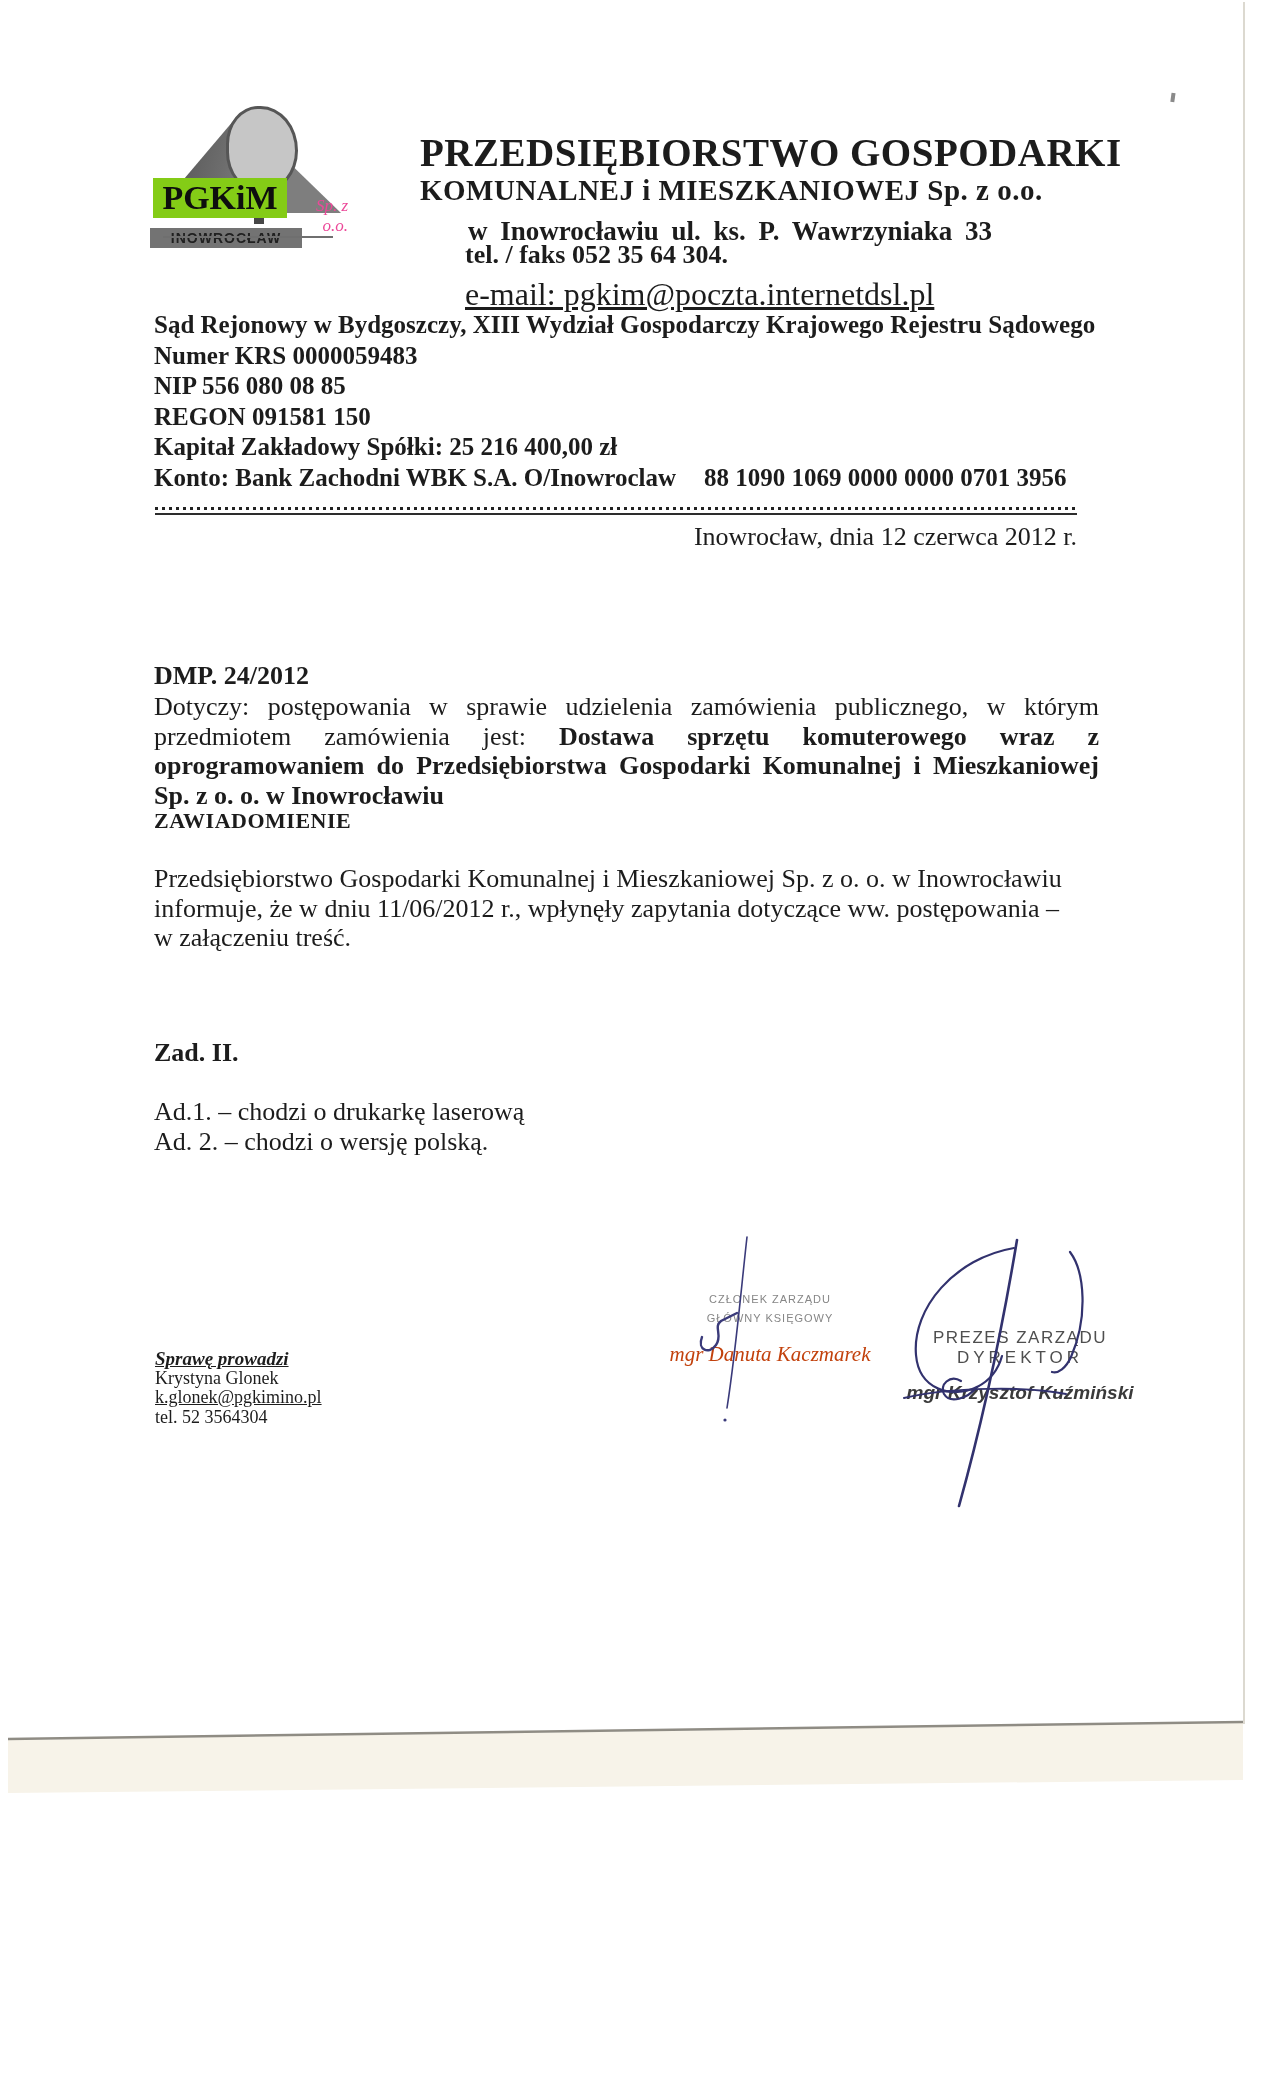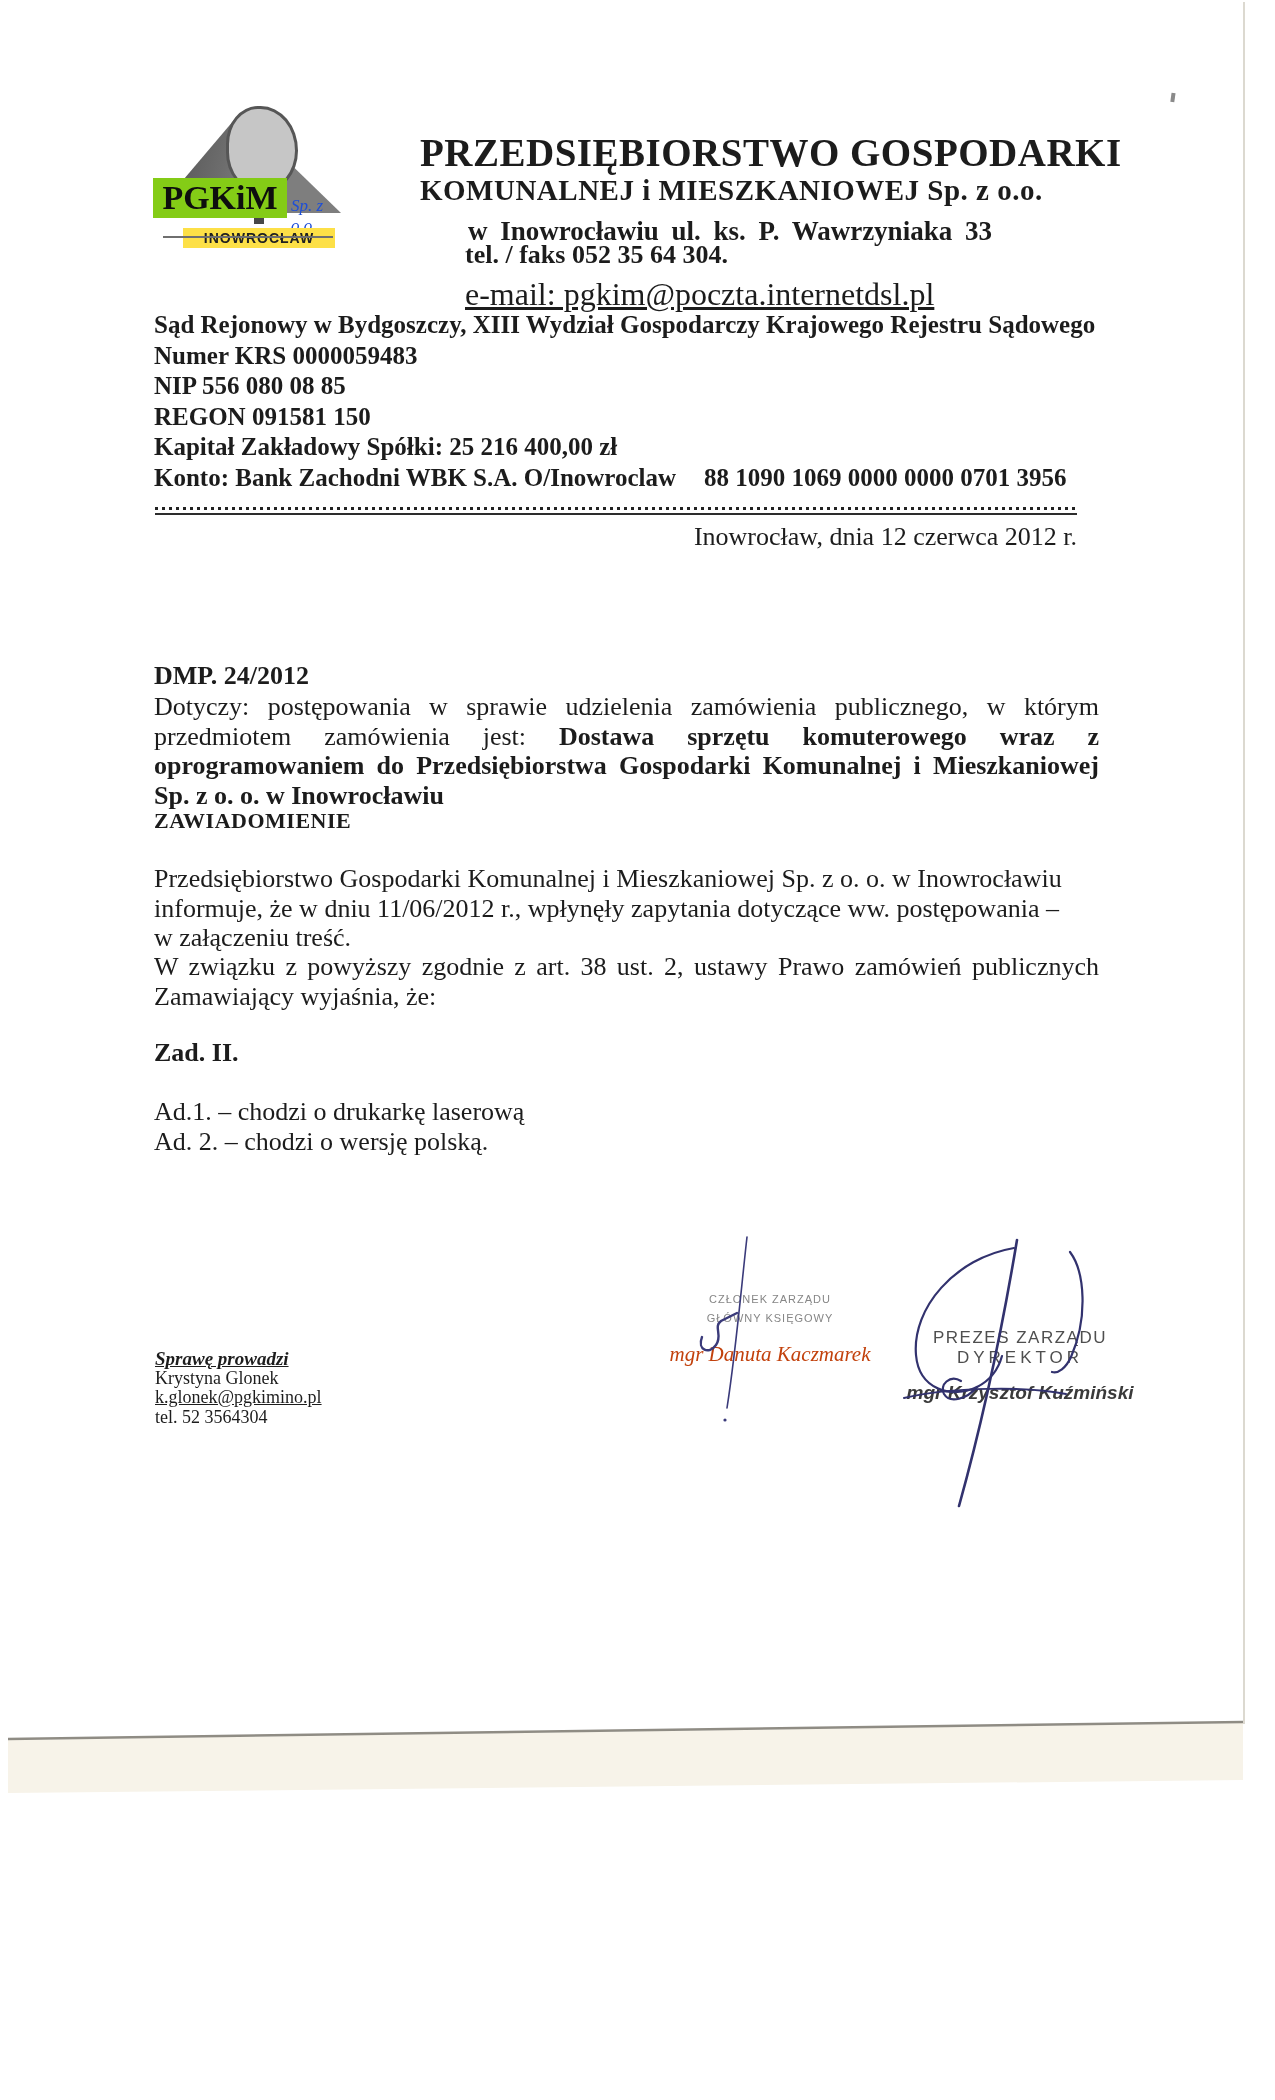--- a/index.html
+++ b/index.html
@@ -15,24 +15,24 @@
   .mountain1{position:absolute;left:18px;top:14px;width:150px;height:92px;
     clip-path:polygon(52% 0,0 100%,100% 100%);
     background:linear-gradient(105deg,#4d4d4d 0%,#6d6d6d 45%,#989898 100%);}
   .mountain2{position:absolute;left:103px;top:44px;width:100px;height:63px;
     clip-path:polygon(35% 0,0 100%,100% 100%);background:#7e7e7e;}
   .treecrown{position:absolute;left:88px;top:0px;width:66px;height:80px;
     background:#c6c6c6;border:3px solid #565656;border-radius:46% 54% 50% 48%;}
   .trunk{position:absolute;left:116px;top:74px;width:10px;height:44px;background:#474747;}
   .pgkimband{position:absolute;left:15px;top:72px;width:134px;height:40px;background:#84cc16;
     font-weight:bold;font-size:34px;text-align:center;line-height:40px;color:#0e0e0e;}
-  .spzoo{position:absolute;left:153px;top:90px;font-style:italic;font-size:17px;color:#1d4ed8;}
-  .cityband{position:absolute;left:12px;top:122px;width:152px;height:20px;background:#fde047;
+  .spzoo{position:absolute;left:153px;top:90px;font-style:italic;font-size:17px;color:#ec4899;text-align:right;}
+  .cityband{position:absolute;left:12px;top:122px;width:152px;height:20px;background:#737373;
     font-family:"Liberation Sans",sans-serif;font-weight:bold;font-size:14px;line-height:20px;
-    letter-spacing:1px;color:#202020;text-align:center;margin-left:33px;}
+    letter-spacing:1px;color:#202020;text-align:center;}
   .logorule{position:absolute;left:163px;top:236px;width:170px;height:2px;background:#6f6f6f;}
 
   
   .hdr{position:absolute;left:420px;top:114px;width:620px;text-align:center;font-weight:bold;}
   .hdr .l1{font-size:39px;line-height:38px;letter-spacing:0.5px;white-space:nowrap;margin-top:20px;}
   .hdr .l2{font-size:29px;line-height:37px;letter-spacing:0.5px;white-space:nowrap;}
   .hdr .l3{font-size:27px;line-height:44px;word-spacing:6px;white-space:nowrap;}
   .phone{position:absolute;left:465px;top:240px;font-weight:bold;font-size:26px;white-space:nowrap;}
   .email{position:absolute;left:465px;top:276px;font-size:32px;text-decoration:underline;white-space:nowrap;}
 
@@ -120,21 +120,20 @@
   <div class="subject"><span>Dotyczy: postępowania w sprawie udzielenia zamówienia publicznego, w którym przedmiotem zamówienia jest: </span><b>Dostawa sprzętu komuterowego wraz z oprogramowaniem do Przedsiębiorstwa Gospodarki Komunalnej i Mieszkaniowej Sp. z o. o. w Inowrocławiu</b></div>
 
   <div class="notice-title">ZAWIADOMIENIE</div>
 
   <div class="para para1">
     <div>Przedsiębiorstwo Gospodarki Komunalnej i Mieszkaniowej Sp. z o. o. w Inowrocławiu</div>
     <div>informuje, że w dniu 11/06/2012 r., wpłynęły zapytania dotyczące ww. postępowania –</div>
     <div>w załączeniu treść.</div>
   </div>
 
-  <div class="para para2">W związku z powyższy zgodnie z art. 38 ust. 2, ustawy Prawo zamówień publicznych Zamawiający wyjaśnia, że:</div>
 
   <div class="task">Zad. II.</div>
 
   <div class="para answers">
     <div>Ad.1. – chodzi o drukarkę laserową</div>
     <div>Ad. 2. – chodzi o wersję polską.</div>
   </div>
 
   <div class="contact">
     <div class="chead">Sprawę prowadzi</div>

